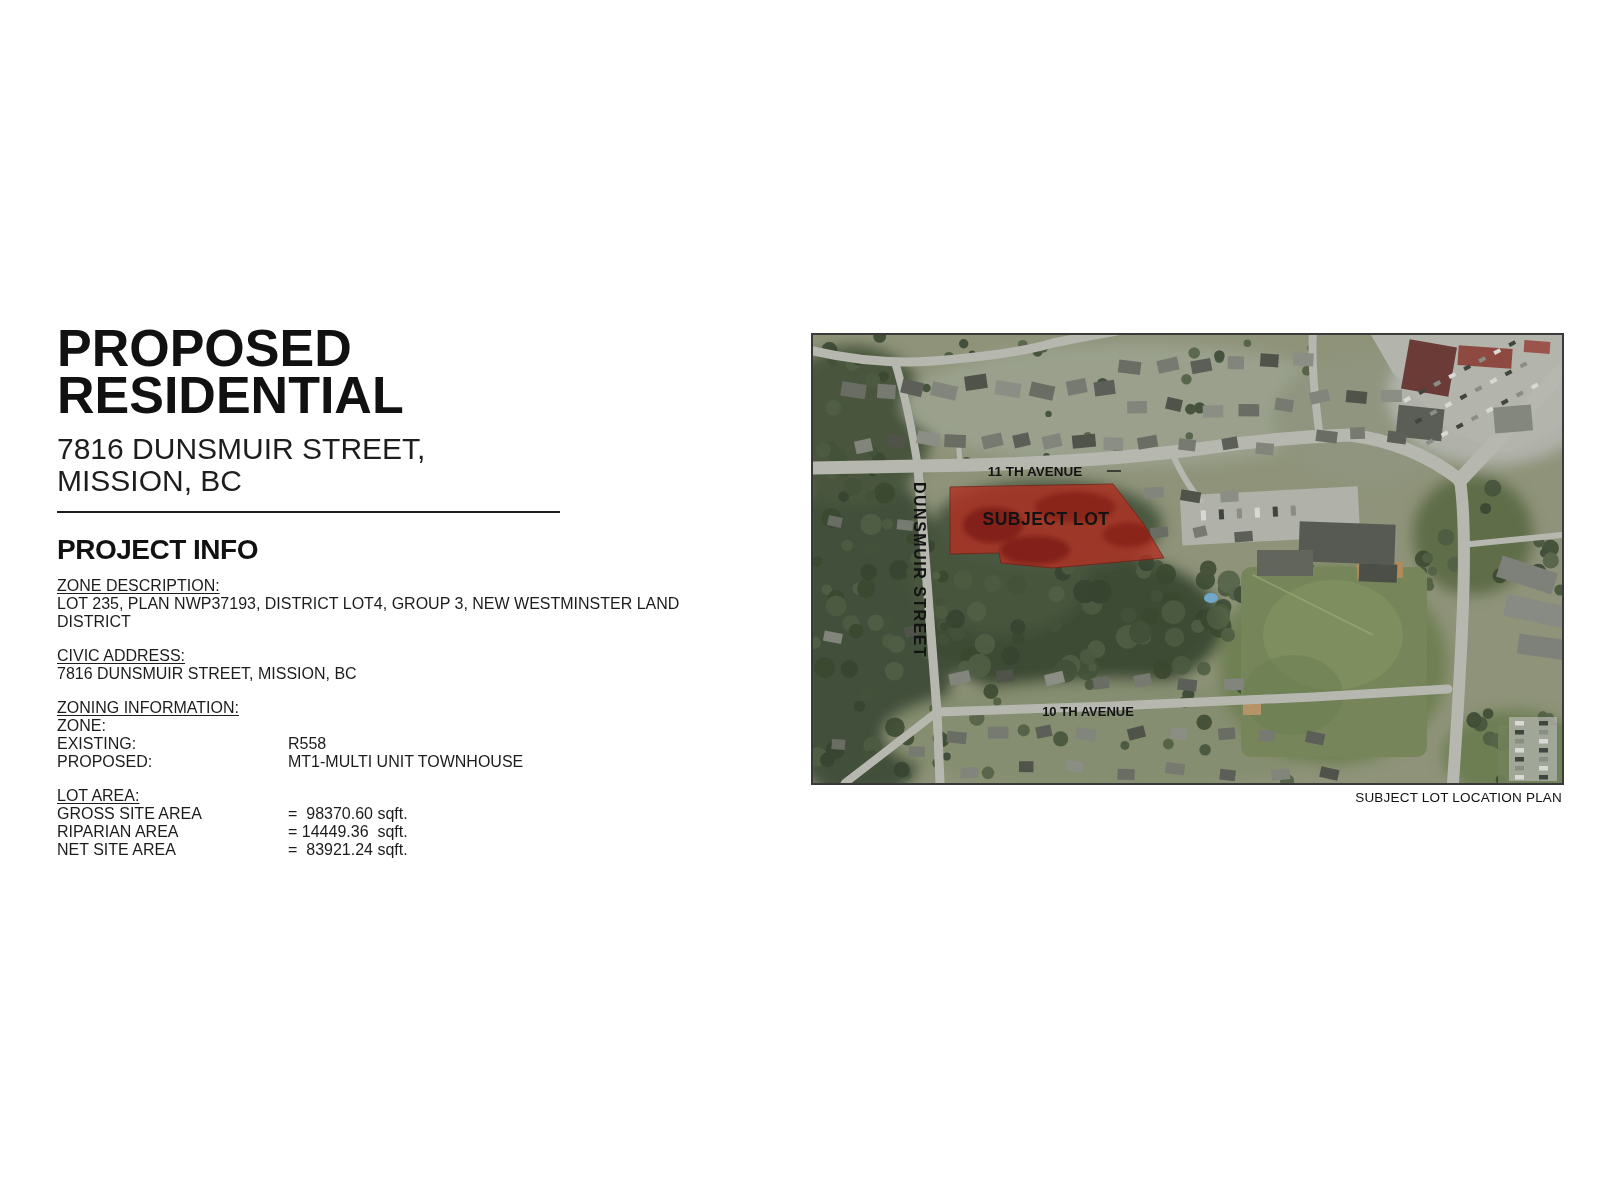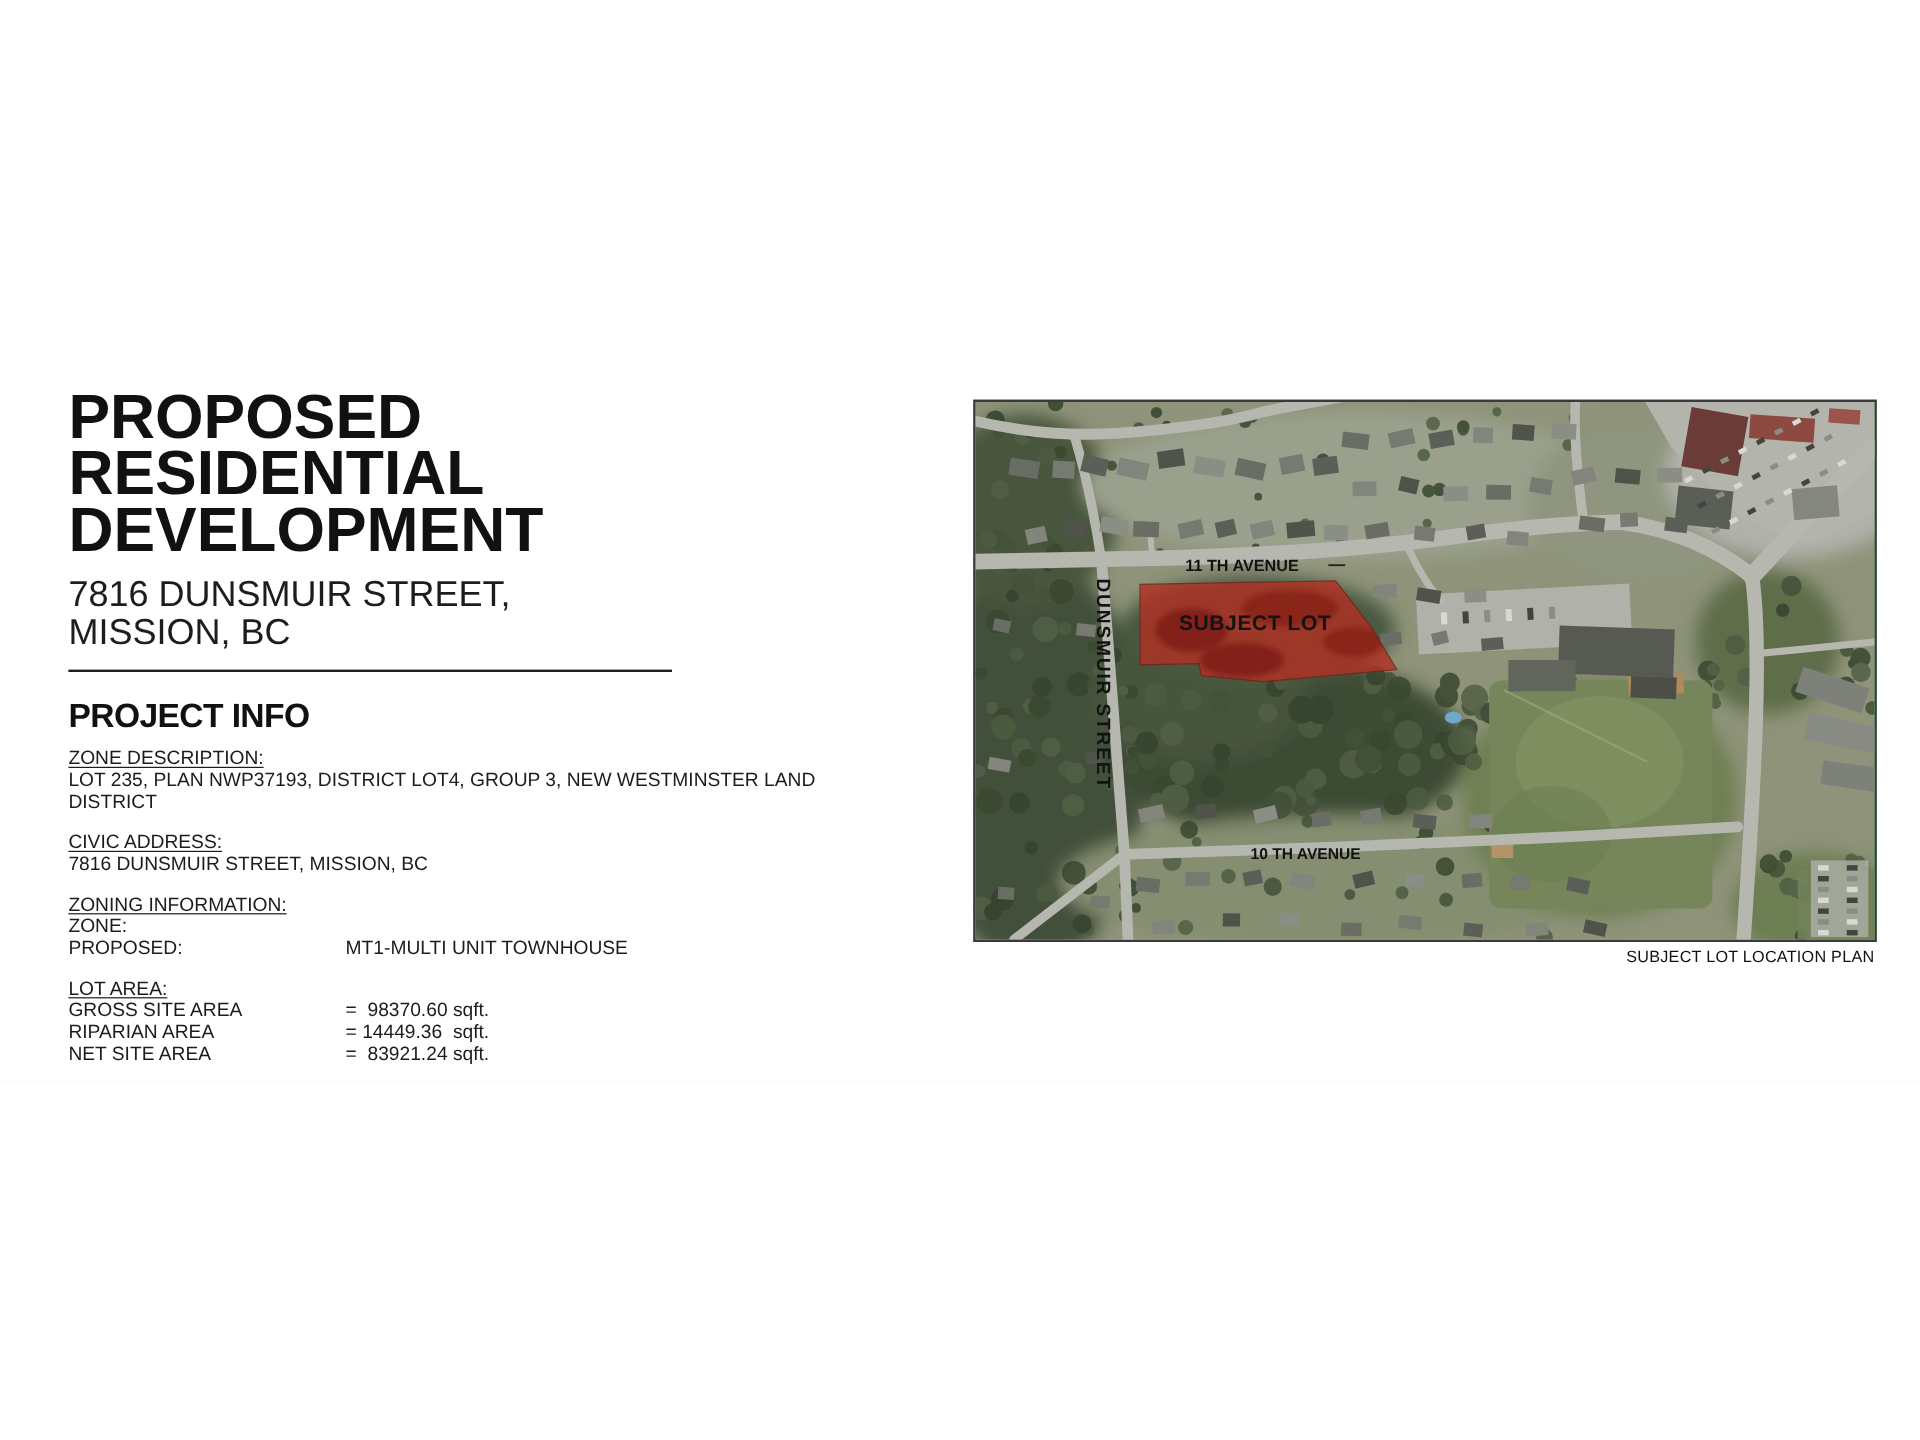--- a/index.html
+++ b/index.html
@@ -27,21 +27,20 @@
   svg text{font-family:"Liberation Sans","DejaVu Sans",sans-serif;}
 </style>
 </head>
 <body>
 
 <div class="page">
 
   <div class="left-col">
     <div class="title-line">PROPOSED</div>
     <div class="title-line">RESIDENTIAL</div>
-    <div class="title-line">DEVELOPMENT</div>
 
     <div class="subtitle-wrap">
       <div class="subtitle">7816 DUNSMUIR STREET, MISSION, BC</div>
     </div>
 
     <div class="project-heading">PROJECT INFO</div>
 
     <div class="info">
 
       <div class="sec">
@@ -52,20 +51,24 @@
       <div class="sec">
         <div class="sec-label">CIVIC ADDRESS:</div>
         <div>7816 DUNSMUIR STREET, MISSION, BC</div>
       </div>
 
       <div class="sec">
         <div class="sec-label">ZONING INFORMATION:</div>
         <div class="kv">
           <span class="k">ZONE:</span>
           <span class="v"></span>
+        </div>
+        <div class="kv">
+          <span class="k">EXISTING:</span>
+          <span class="v">R558</span>
         </div>
         <div class="kv">
           <span class="k">PROPOSED:</span>
           <span class="v">MT1-MULTI UNIT TOWNHOUSE</span>
         </div>
       </div>
 
       <div class="sec">
         <div class="sec-label">LOT AREA:</div>
         <div class="kv">

